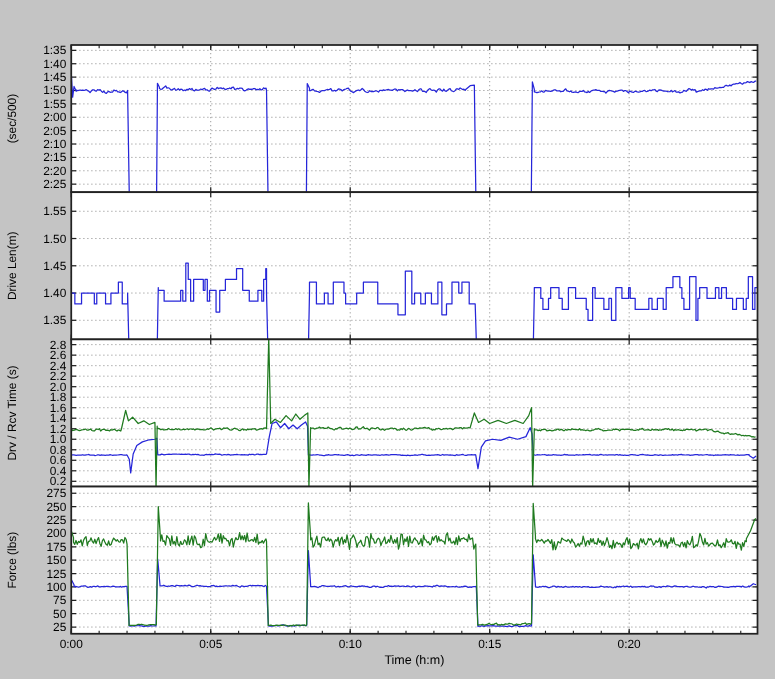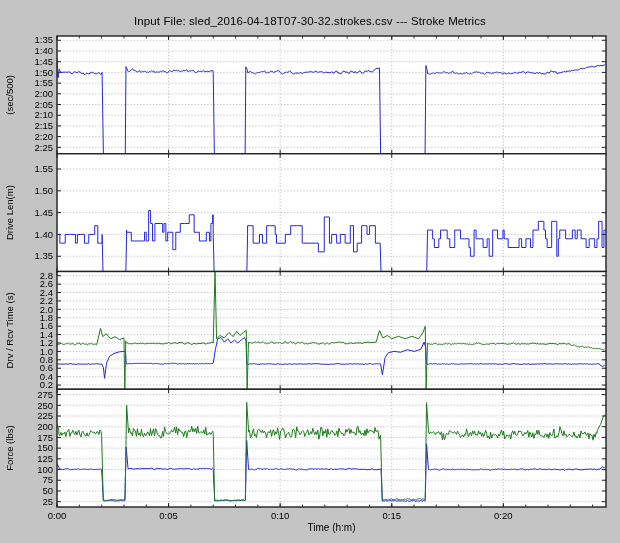--- a/index.html
+++ b/index.html
@@ -16,21 +16,20 @@
     text-align:center;font-size:11.5px;color:#000;
     letter-spacing:0.1px;
   }
   svg{position:absolute;left:0;top:0;}
   text{font-family:"Liberation Sans", sans-serif;}
 </style>
 </head>
 <body>
 
 <div id="figure">
-  <div id="chart-title">Input File:  sled_2016-04-18T07-30-32.strokes.csv --- Stroke Metrics</div>
   <svg id="chart-svg" width="620" height="543" viewBox="0 0 620 543">
       <defs>
         <clipPath id="clip0">
           <rect x="57" y="36" width="549" height="117.75"></rect>
         </clipPath>
         <clipPath id="clip1">
           <rect x="57" y="153.75" width="549" height="117.75"></rect>
         </clipPath>
         <clipPath id="clip2">
           <rect x="57" y="271.5" width="549" height="117.75"></rect>

